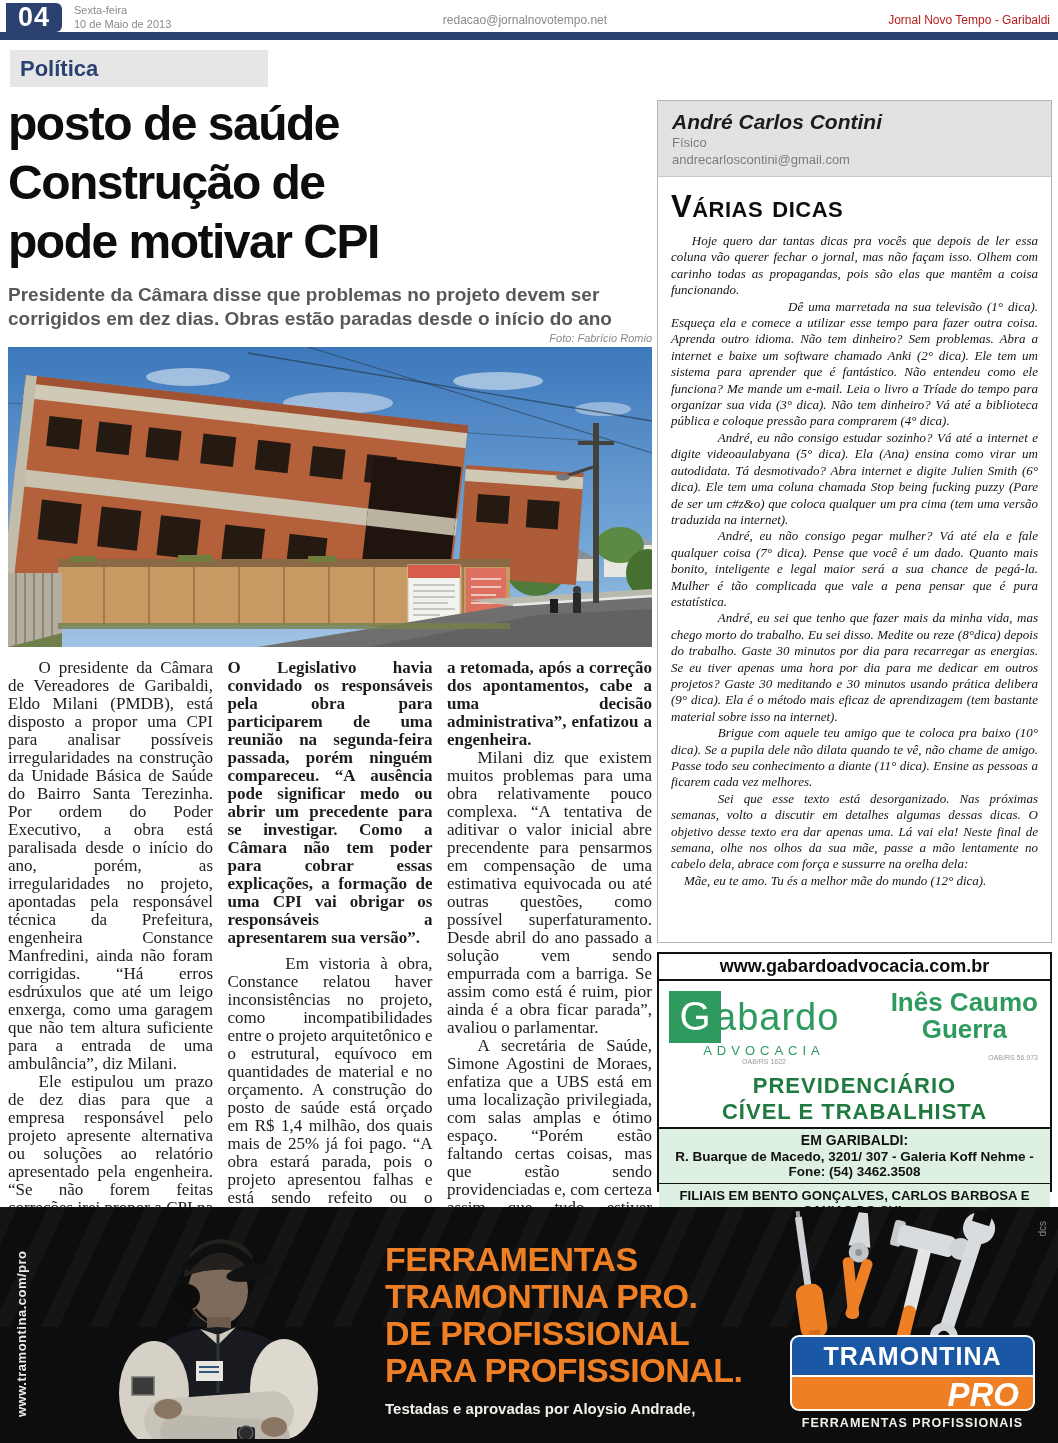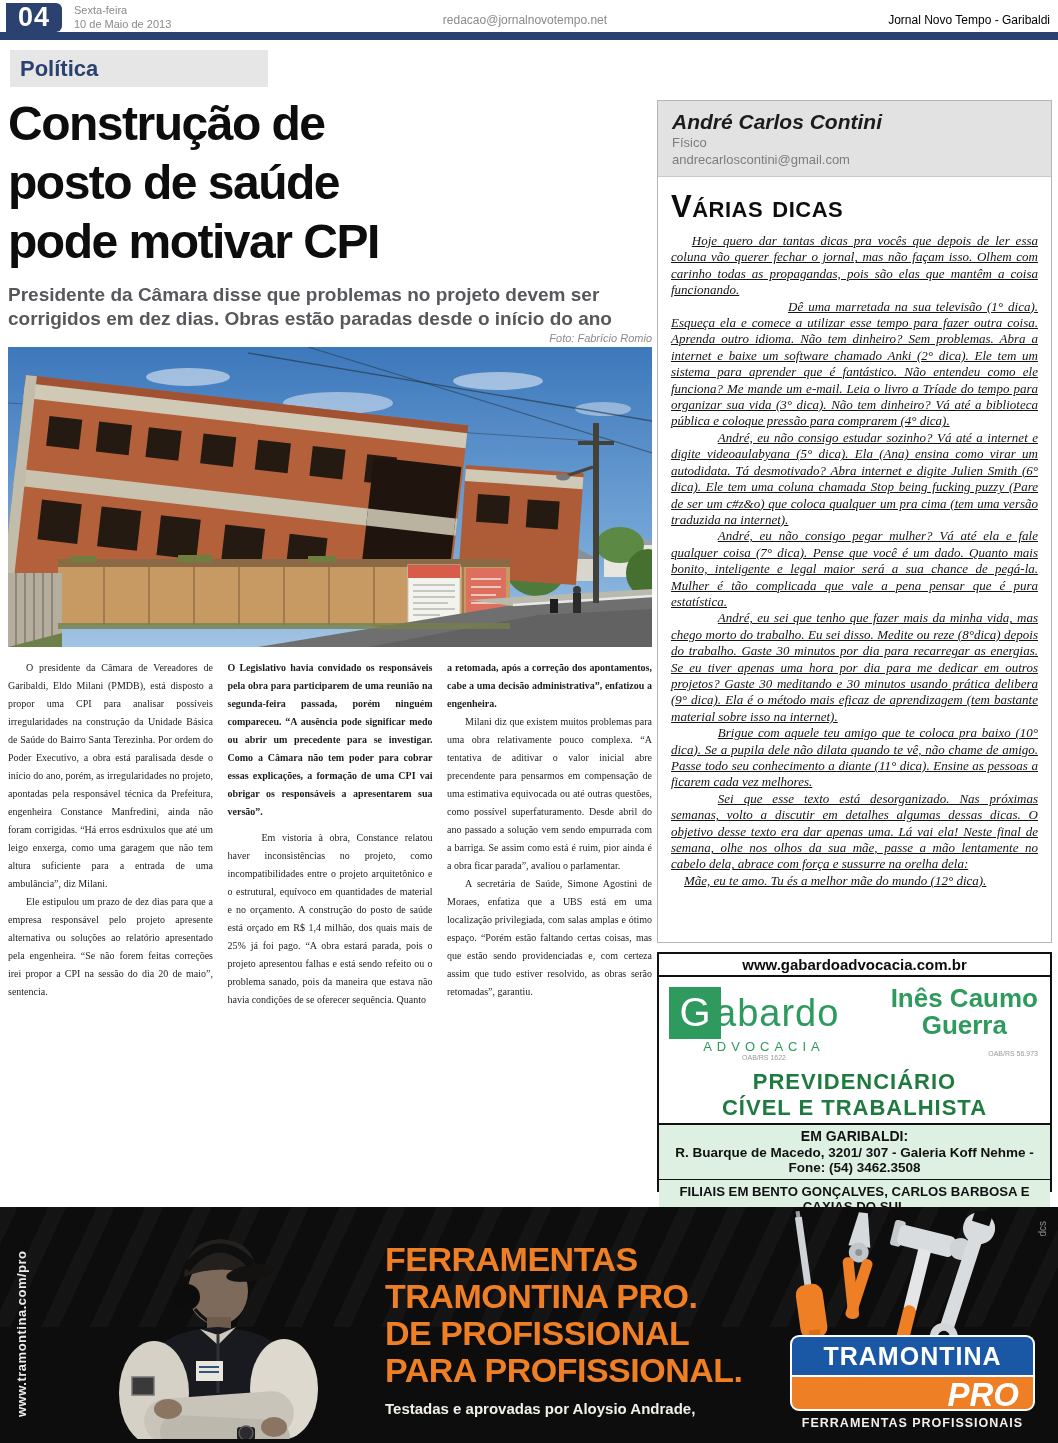--- a/index.html
+++ b/index.html
@@ -4,57 +4,57 @@
 <style>
   html,body{margin:0;padding:0;background:#fff;}
   .page{position:relative;width:1058px;height:1443px;background:#fff;overflow:hidden;
         font-family:"Liberation Sans",sans-serif;color:#111;}
   
   .pagenum{position:absolute;left:6px;top:3px;width:56px;height:29px;background:#2b4170;
            border-radius:0 6px 6px 0;color:#fff;font-size:27px;font-weight:bold;
            text-align:center;line-height:29px;letter-spacing:1px;}
   .date-block{position:absolute;left:74px;top:3px;color:#8a8a8a;font-size:11px;line-height:14px;}
   .hdr-email{position:absolute;left:0;right:8px;top:13px;text-align:center;color:#8a8a8a;font-size:12px;}
-  .hdr-paper{position:absolute;right:8px;top:13px;color:#000000;font-size:12px;}
+  .hdr-paper{position:absolute;right:8px;top:13px;color:#b91c1c;font-size:12px;}
   .hdr-rule{position:absolute;left:0;top:32px;width:1058px;height:8px;background:#2b4170;}
   .section-box{position:absolute;left:10px;top:50px;width:258px;height:37px;background:#e6e6e6;}
   .section-box span{display:block;padding-left:10px;line-height:37px;font-size:22px;font-weight:bold;color:#2b4170;}
   
   .headline{position:absolute;left:8px;top:94px;width:648px;font-size:48px;line-height:59px;
             font-weight:bold;letter-spacing:-1.5px;color:#0d0d0d;}
   .subhead{position:absolute;left:8px;top:283px;width:630px;font-size:19px;line-height:24px;
            font-weight:bold;color:#57585c;}
   .photo-credit{position:absolute;left:8px;top:332px;width:644px;text-align:right;
                 font-size:11px;font-style:italic;color:#8a8a8a;}
   .photo{position:absolute;left:8px;top:347px;width:644px;height:300px;overflow:hidden;}
   
   .article-cols{position:absolute;left:8px;top:659px;width:644px;display:flex;justify-content:space-between;}
-  .acol{width:205px;font-family:"Liberation Serif",serif;font-size:10px;line-height:18px;
+  .acol{width:205px;font-family:"Liberation Serif",serif;font-size:17px;line-height:18px;
         text-align:justify;color:#1c1c1c;}
   .acol p{margin:0;text-indent:1.8em;}
   .acol.cont p:first-child{text-indent:0;font-weight:bold;}
   .acol p.deep{text-indent:3.4em;margin-top:8px;}
   
   .opinion{position:absolute;left:657px;top:100px;width:395px;height:843px;border:1px solid #b5b5b5;
            background:#fff;box-sizing:border-box;overflow:hidden;}
   .op-head{background:#e2e2e2;padding:9px 14px 8px 14px;border-bottom:1px solid #c9c9c9;}
   .op-author{font-size:21px;font-weight:bold;font-style:italic;color:#1c1c1c;}
   .op-role,.op-mail{font-size:13px;color:#7d7d7d;line-height:17px;}
   .op-body{padding:10px 13px 8px 13px;}
   .op-title{font-size:31px;font-weight:bold;font-variant:small-caps;letter-spacing:.5px;
             color:#0d0d0d;margin:2px 0 8px 0;font-family:"Liberation Sans",sans-serif;}
   .op-body p{margin:0;font-family:"Liberation Serif",serif;font-style:italic;font-size:13px;
-             line-height:16.4px;text-align:justify;color:#141414;text-indent:3.6em;text-decoration:underline;}
+             line-height:16.4px;text-align:justify;color:#141414;text-indent:3.6em;}
   .op-body p.first{text-indent:1.6em;}
   .op-body p.deepest{text-indent:9em;}
   .op-body p.last{text-indent:1em;}
   
   .gab{position:absolute;left:657px;top:952px;width:395px;height:240px;border:2px solid #111;
        box-sizing:border-box;background:#fff;}
-  .gab-url{border-bottom:2px solid #111;text-align:center;font-size:15px;font-weight:bold;
+  .gab-url{border-bottom:2px solid #111;text-align:center;font-size:18px;font-weight:bold;
            padding:2px 0;color:#0d0d0d;}
   .gab-mid{position:relative;height:146px;}
   .gab-logo{position:absolute;left:10px;top:10px;width:190px;}
   .gab-logo-row{display:flex;align-items:center;}
   .gab-g{width:52px;height:52px;background:#2e9a5e;color:#fff;font-size:40px;line-height:50px;
          text-align:center;font-weight:normal;}
   .gab-rest{color:#2e9a5e;font-size:38px;letter-spacing:1px;margin-left:-6px;}
   .gab-sub{color:#2e9a5e;font-size:13px;letter-spacing:5px;text-align:center;margin-top:0px;}
   .gab-oab{color:#9a9a9a;font-size:7px;text-align:center;}
   .gab-partner{position:absolute;right:12px;top:8px;text-align:center;color:#2e9a5e;
@@ -102,22 +102,22 @@
     <div>10 de Maio de 2013</div>
   </div>
   <div class="hdr-email">redacao@jornalnovotempo.net</div>
   <div class="hdr-paper">Jornal Novo Tempo - Garibaldi</div>
   <div class="hdr-rule"></div>
   <div class="section-box">
     <span>Política</span>
   </div>
 
   <div class="headline">
+    <div>posto de saúde</div>
     <div>Construção de</div>
-    <div>posto de saúde</div>
     <div>pode motivar CPI</div>
   </div>
   <div class="subhead">Presidente da Câmara disse que problemas no projeto devem ser corrigidos em dez dias. Obras estão paradas desde o início do ano</div>
   <div class="photo-credit">Foto: Fabrício Romio</div>
 
   <div class="photo">
     <svg width="644" height="300" viewBox="0 0 644 300">
       <defs>
         <linearGradient id="sky" x1="0" y1="0" x2="0" y2="1">
           <stop offset="0" stop-color="#3d78bc"></stop>

